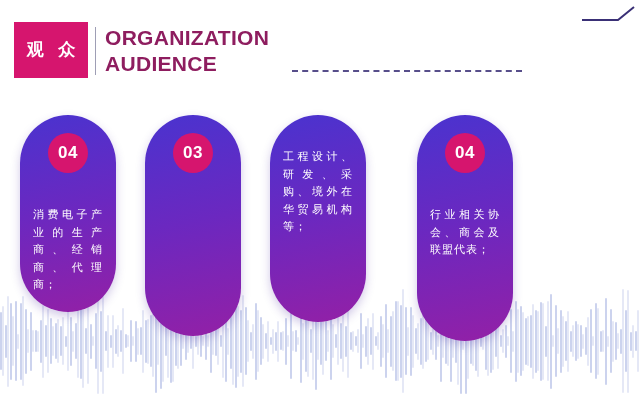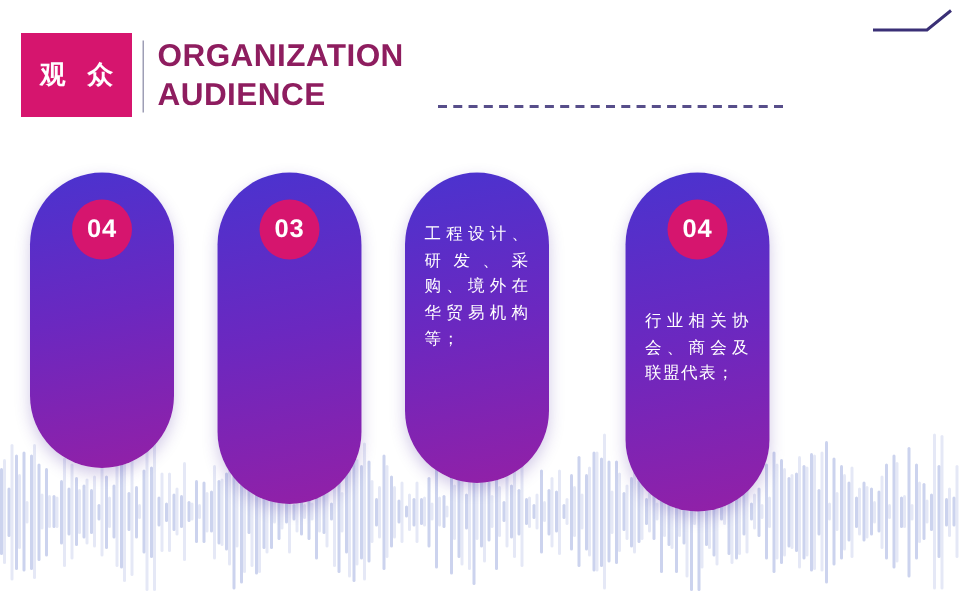--- a/index.html
+++ b/index.html
@@ -130,20 +130,21 @@
     <div>ORGANIZATION</div>
     <div>AUDIENCE</div>
   </div>
   <div class="dashed-line"></div>
   <svg class="corner-deco" width="56" height="22" viewBox="0 0 56 22">
     <polyline points="0,15 36,15 52,2" fill="none" stroke="#3a3076" stroke-width="2"></polyline>
   </svg>
 
   <div class="card c1">
     <div class="num">04</div>
+    <div class="txt">消费电子产业的生产商、经销商、代理商；</div>
   </div>
   <div class="card c2">
     <div class="num">03</div>
   </div>
   <div class="card c3">
     <div class="txt">工程设计、研发、采购、境外在华贸易机构等；</div>
   </div>
   <div class="card c4">
     <div class="num">04</div>
     <div class="txt">行业相关协会、商会及联盟代表；</div>

